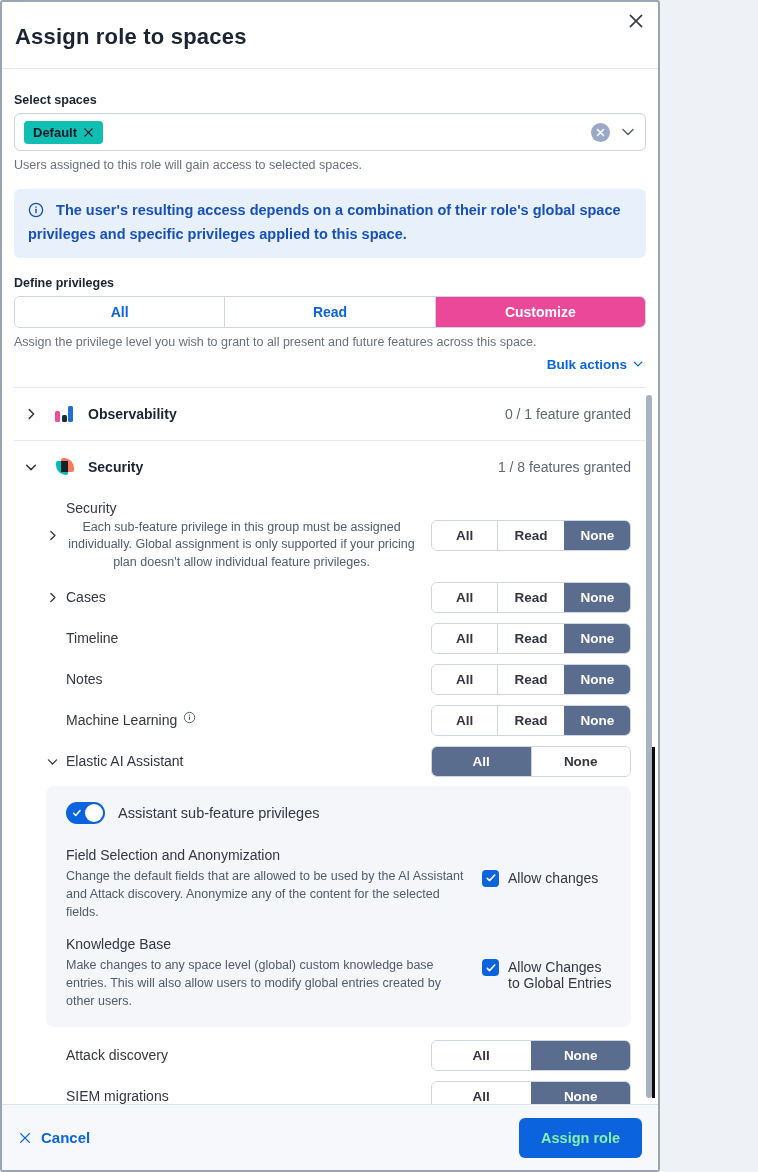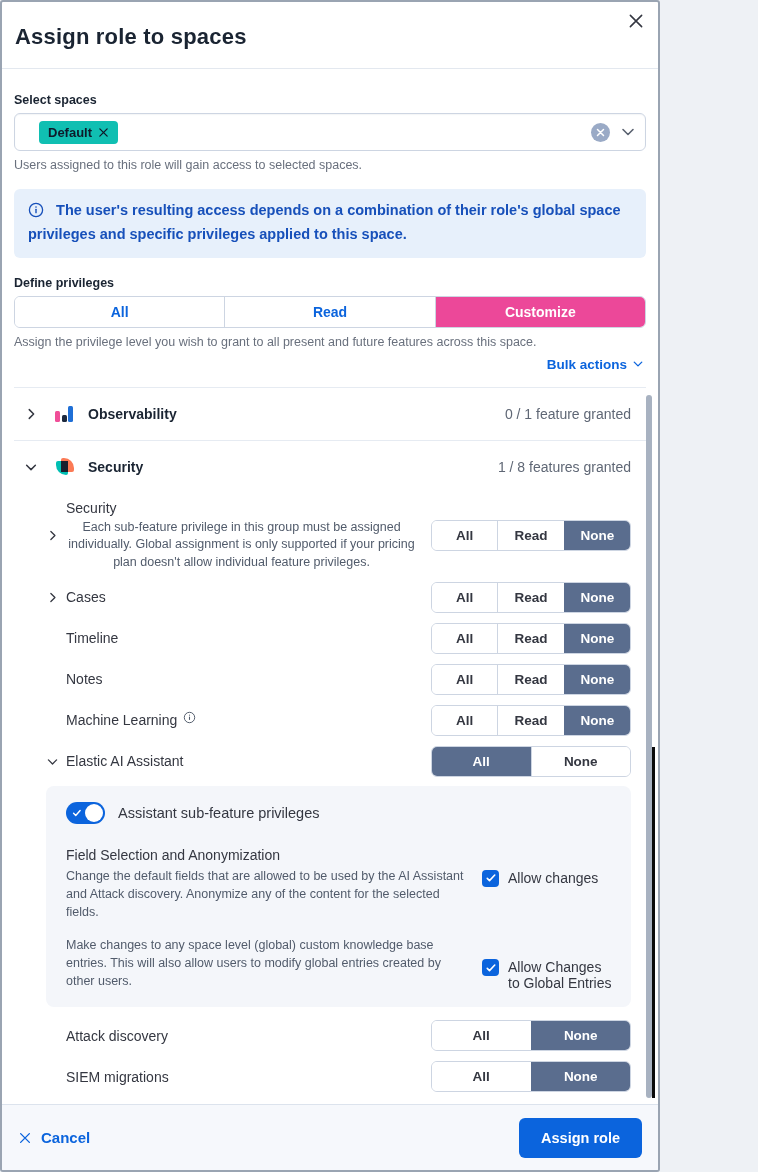--- a/index.html
+++ b/index.html
@@ -11,21 +11,21 @@
   .hdr h1{ font-size:22px; font-weight:700; color:#1A2432; letter-spacing:.2px; }
   .close-btn{ position:absolute; top:8px; right:10px; width:24px; height:24px; background:none; border:none; cursor:pointer; }
 
   .bd{ padding:0 12px; position:relative; }
 
   .form-label{ font-size:12.5px; font-weight:600; color:#1A2432; margin-bottom:6px; }
   .mt-lg{ margin-top:24px; }
 
   
   .combo{ height:38px; border:1px solid #CDD5E2; border-radius:6px; background:#fff; display:flex; align-items:center; padding:0 9px; box-shadow:inset 0 1px 1px rgba(120,130,150,.08); }
-  .badge{ display:inline-flex; align-items:center; gap:6px; background:#10BFB2; color:#0E1A2B; font-size:13px; font-weight:600; padding:4px 9px; border-radius:4px; cursor:pointer;margin-left:15px; }
+  .badge{ display:inline-flex; align-items:center; gap:6px; background:#10BFB2; color:#0E1A2B; font-size:13px; font-weight:600; padding:4px 9px; border-radius:4px; cursor:pointer; }
   .combo-icons{ margin-left:auto; display:flex; align-items:center; gap:10px; }
   .clear-circ{ width:19px; height:19px; border-radius:50%; background:#9AAAC6; display:flex; align-items:center; justify-content:center; cursor:pointer; }
 
   .help{ font-size:12.5px; color:#69707D; margin-top:6px; line-height:1.4; }
 
   
   .callout{ margin-top:14px; background:#E7F0FB; border-radius:6px; padding:11px 14px 12px; color:#1750BA; font-size:14.5px; font-weight:600; line-height:1.5; }
   .callout .ci{ display:inline-block; vertical-align:-3px; margin-right:8px; }
 
   
@@ -83,21 +83,21 @@
   .pi-left{ width:402px; margin-right:14px; flex:none; }
   .pi-title{ font-size:14px; color:#343741; margin-bottom:4px; }
   .pi-desc{ font-size:12.5px; color:#515B6B; line-height:1.45; }
   .pi-right{ display:flex; align-items:flex-start; gap:9px; margin-top:23px; }
   .cbx{ width:17px; height:17px; border-radius:4px; background:#0B64DD; display:flex; align-items:center; justify-content:center; flex:none; cursor:pointer; }
   .cbx-label{ font-size:14px; color:#343741; }
 
   
   .ftr{ position:absolute; left:0; right:0; bottom:0; height:66px; background:#F6F8FC; border-top:1px solid #DCE3ED; display:flex; align-items:center; padding:12px 16px; }
   .cancel{ display:flex; align-items:center; gap:9px; color:#0B64DD; font-size:15px; font-weight:600; text-decoration:none; cursor:pointer; }
-  .assign{ margin-left:auto; height:40px; padding:0 22px; background:#0B64DD; color:#ffffff; font-family:inherit; font-size:14.5px; font-weight:600; border:none; border-radius:6px; cursor:pointer; }
+  .assign{ margin-left:auto; height:40px; padding:0 22px; background:#0B64DD; color:#86efac; font-family:inherit; font-size:14.5px; font-weight:600; border:none; border-radius:6px; cursor:pointer; }
 
   
   .scroll-track{ position:absolute; top:393px; right:6px; width:6px; height:703px; background:#A8B2C1; border-radius:3px; }
   .scroll-thumb{ position:absolute; top:745px; right:3px; width:3px; height:351px; background:#0B0B0B; }
 </style>
 </head>
 <body>
 
 <div class="modal">
 
@@ -318,20 +318,21 @@
               <svg width="12" height="12" viewBox="0 0 16 16">
                   <path d="M3 8.5l3 3 7-7.5" fill="none" stroke="#fff" stroke-width="2.1" stroke-linecap="round" stroke-linejoin="round"></path>
                 </svg>
             </span>
             <span class="cbx-label">Allow changes</span>
           </div>
         </div>
 
         <div class="p-item">
           <div class="pi-left">
+            <div class="pi-title">Knowledge Base</div>
             <div class="pi-desc">Make changes to any space level (global) custom knowledge base entries. This will also allow users to modify global entries created by other users.</div>
           </div>
           <div class="pi-right">
             <span class="cbx">
               <svg width="12" height="12" viewBox="0 0 16 16">
                   <path d="M3 8.5l3 3 7-7.5" fill="none" stroke="#fff" stroke-width="2.1" stroke-linecap="round" stroke-linejoin="round"></path>
                 </svg>
             </span>
             <span class="cbx-label">Allow Changes to Global Entries</span>
           </div>

